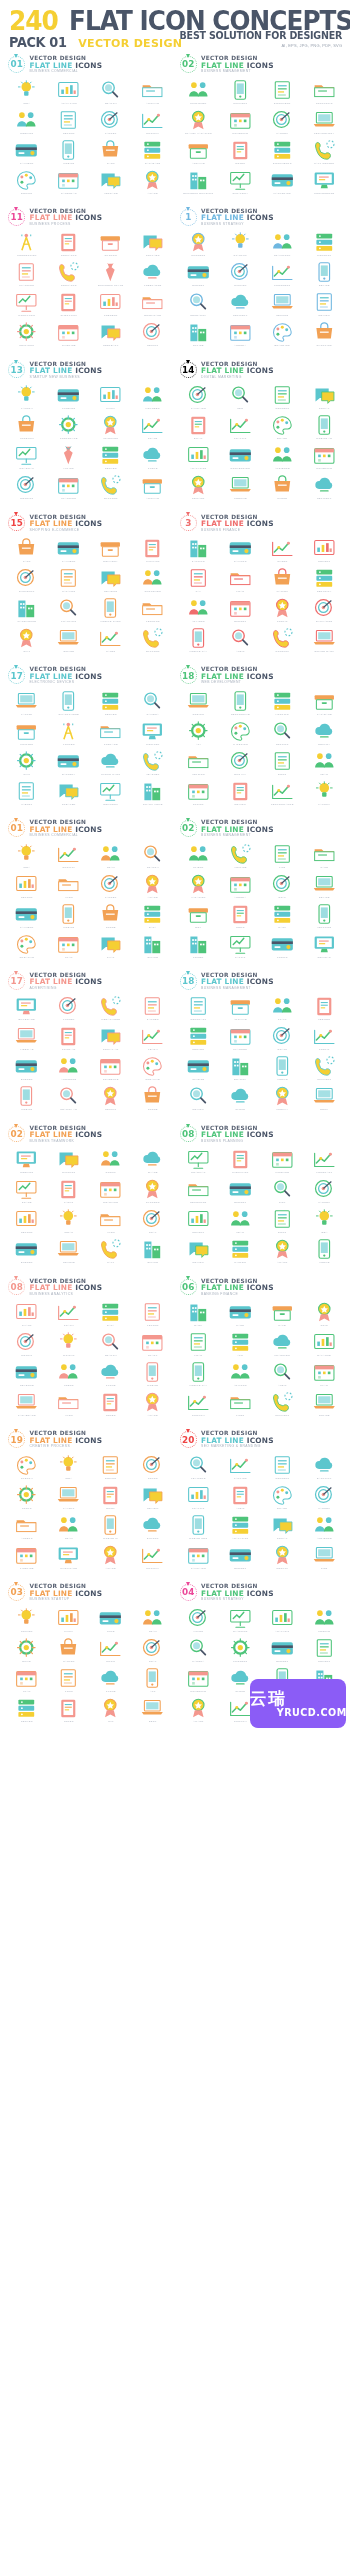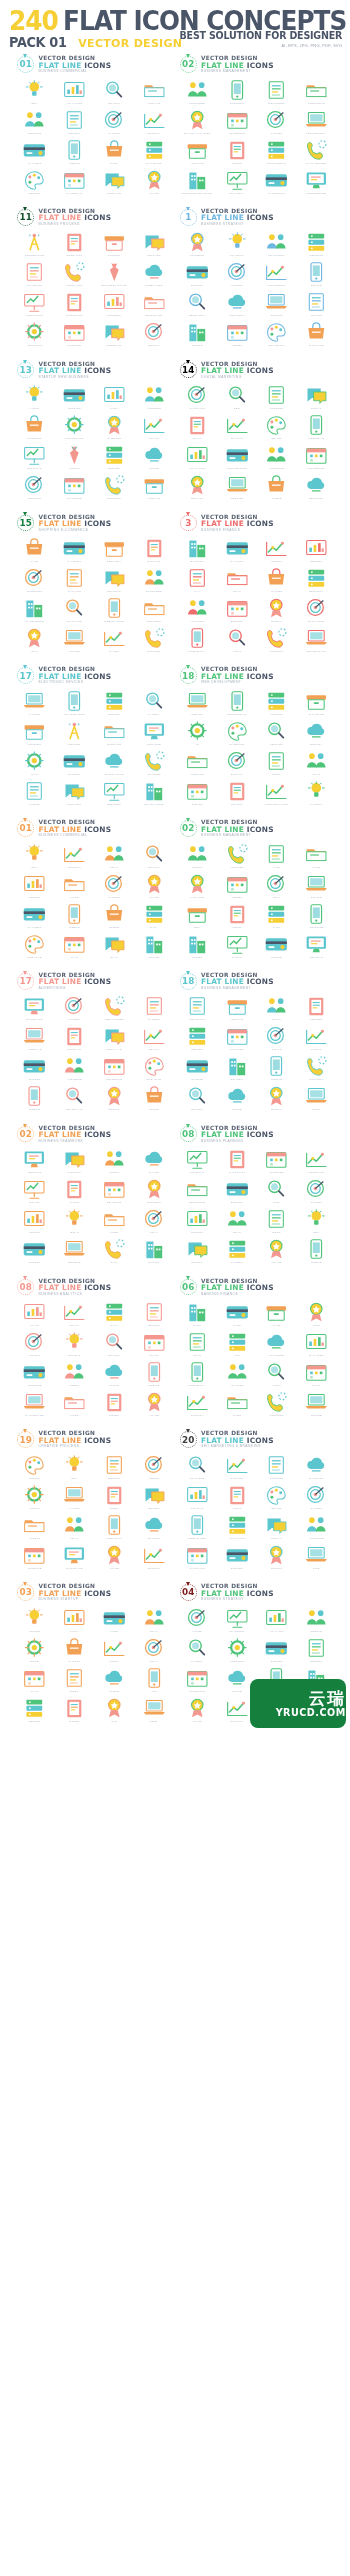--- a/index.html
+++ b/index.html
@@ -13,21 +13,21 @@
 
   
   .masthead {
     position: relative;
     padding: 7px 8.8px 3.5px 8.8px;
     height: 53px;
   }
   .mast-row-1 {
     display: flex;
     align-items: baseline;
-    gap: 1px;
+    gap: 7px;
     line-height: 1;
     justify-content: space-between;
   }
   .mast-240 {
     font-family: "DejaVu Sans", sans-serif;
     font-weight: 700;
     font-size: 27px;
     letter-spacing: -1.1px;
     color: #f5cf33;
     transform: scaleX(0.92);
@@ -84,21 +84,21 @@
   }
   .mast-formats {
     font-size: 4px;
     letter-spacing: 0.2px;
     color: #9aa3b0;
     margin-top: 1.8px;
     white-space: nowrap;
   }
 
   
-  .sheet { padding: 0 13px; }
+  .sheet { padding: 0 4px; }
   .pair {
     display: flex;
     gap: 0px;
   }
   .half { width: 50%; padding: 0 1.8px; }
 
   .sec-head {
     display: flex;
     align-items: center;
     gap: 4.4px;
@@ -194,43 +194,44 @@
   }
   .block-gap { height: 8px; }
 
   
   .watermark {
     position: absolute;
     right: 5.3px;
     bottom: 5.3px;
     width: 96px;
     height: 49px;
-    background: #15803d;
+    background: #8b5cf6;
     border-radius: 8px;
     display: flex;
     flex-direction: column;
-    align-items: flex-end;
+    align-items: flex-start;
     justify-content: center;
     gap: 0.9px;
   }
   .wm-cn {
     color: #ffffff;
     font-family: "DejaVu Sans", sans-serif;
     font-weight: 700;
     font-size: 16.7px;
     letter-spacing: 1.8px;
     line-height: 1;
   }
   .wm-url {
     color: #ffffff;
     font-family: "DejaVu Sans", sans-serif;
     font-weight: 700;
     font-size: 9.6px;
     letter-spacing: 0.5px;
     line-height: 1;
+    margin-left: 27px;
   }
 </style>
 </head>
 <body>
 
 <div class="masthead">
   <div class="mast-row-1">
     <span class="mast-240">240</span>
     <span class="mast-title">FLAT ICON CONCEPTS</span>
   </div>
@@ -566,21 +567,21 @@
             </svg>
             <div class="cap">CONFERENCE</div>
           </div>
         </div>
       </div>
     </div>
     <div class="block-gap"></div>
     <div class="pair">
       <div class="half">
         <div class="sec-head">
-          <div class="badge" style="color:#14532d">
+          <div class="badge" style="color:#ec4899">
             <span class="ring"></span>
             <span class="tri"></span>
             <span class="num">11</span>
           </div>
           <div class="sec-text">
             <div class="sec-l1">VECTOR DESIGN</div>
             <div class="sec-l2"><span class="accent" style="color:#f4978e">FLAT LINE</span> <span class="dark">ICONS</span></div>
             <div class="sec-l3">BUSINESS PROCESS</div>
           </div>
         </div>
@@ -1196,21 +1197,21 @@
             </svg>
             <div class="cap">NETWORK</div>
           </div>
         </div>
       </div>
     </div>
     <div class="block-gap"></div>
     <div class="pair">
       <div class="half">
         <div class="sec-head">
-          <div class="badge" style="color:#15803d">
+          <div class="badge" style="color:#ef4444">
             <span class="ring"></span>
             <span class="tri"></span>
             <span class="num">15</span>
           </div>
           <div class="sec-text">
             <div class="sec-l1">VECTOR DESIGN</div>
             <div class="sec-l2"><span class="accent" style="color:#f2a154">FLAT LINE</span> <span class="dark">ICONS</span></div>
             <div class="sec-l3">SHOPPING E-COMMERCE</div>
           </div>
         </div>
@@ -3279,21 +3280,21 @@
               <path d="M5 17l5-5 4 3 7-8" fill="none" stroke="#4ec47a" stroke-width="1.8" stroke-linecap="round" stroke-linejoin="round"></path>
               <circle cx="10" cy="12" r="1.7" fill="#f5cf33"></circle>
               <circle cx="21" cy="7" r="1.7" fill="#f4978e"></circle>
             </svg>
             <div class="cap">GROWTH</div>
           </div>
         </div>
       </div>
       <div class="half">
         <div class="sec-head">
-          <div class="badge" style="color:#404040">
+          <div class="badge" style="color:#ef4444">
             <span class="ring"></span>
             <span class="tri"></span>
             <span class="num">20</span>
           </div>
           <div class="sec-text">
             <div class="sec-l1">VECTOR DESIGN</div>
             <div class="sec-l2"><span class="accent" style="color:#5bc6cd">FLAT LINE</span> <span class="dark">ICONS</span></div>
             <div class="sec-l3">SEO MARKETING &amp; BRANDING</div>
           </div>
         </div>
@@ -3601,21 +3602,21 @@
               <rect x="5" y="4" width="18" height="12" rx="1" fill="#fff" stroke="#f2a154" stroke-width="1.2"></rect>
               <rect x="7" y="6" width="14" height="8" fill="#5bc6cd" opacity=".55"></rect>
               <path d="M2 17h24l-2 3H4z" fill="#f2a154"></path>
             </svg>
             <div class="cap">DESK</div>
           </div>
         </div>
       </div>
       <div class="half">
         <div class="sec-head">
-          <div class="badge" style="color:#7f1d1d">
+          <div class="badge" style="color:#ec4899">
             <span class="ring"></span>
             <span class="tri"></span>
             <span class="num">04</span>
           </div>
           <div class="sec-text">
             <div class="sec-l1">VECTOR DESIGN</div>
             <div class="sec-l2"><span class="accent" style="color:#4ec47a">FLAT LINE</span> <span class="dark">ICONS</span></div>
             <div class="sec-l3">BUSINESS STRATEGY</div>
           </div>
         </div>

